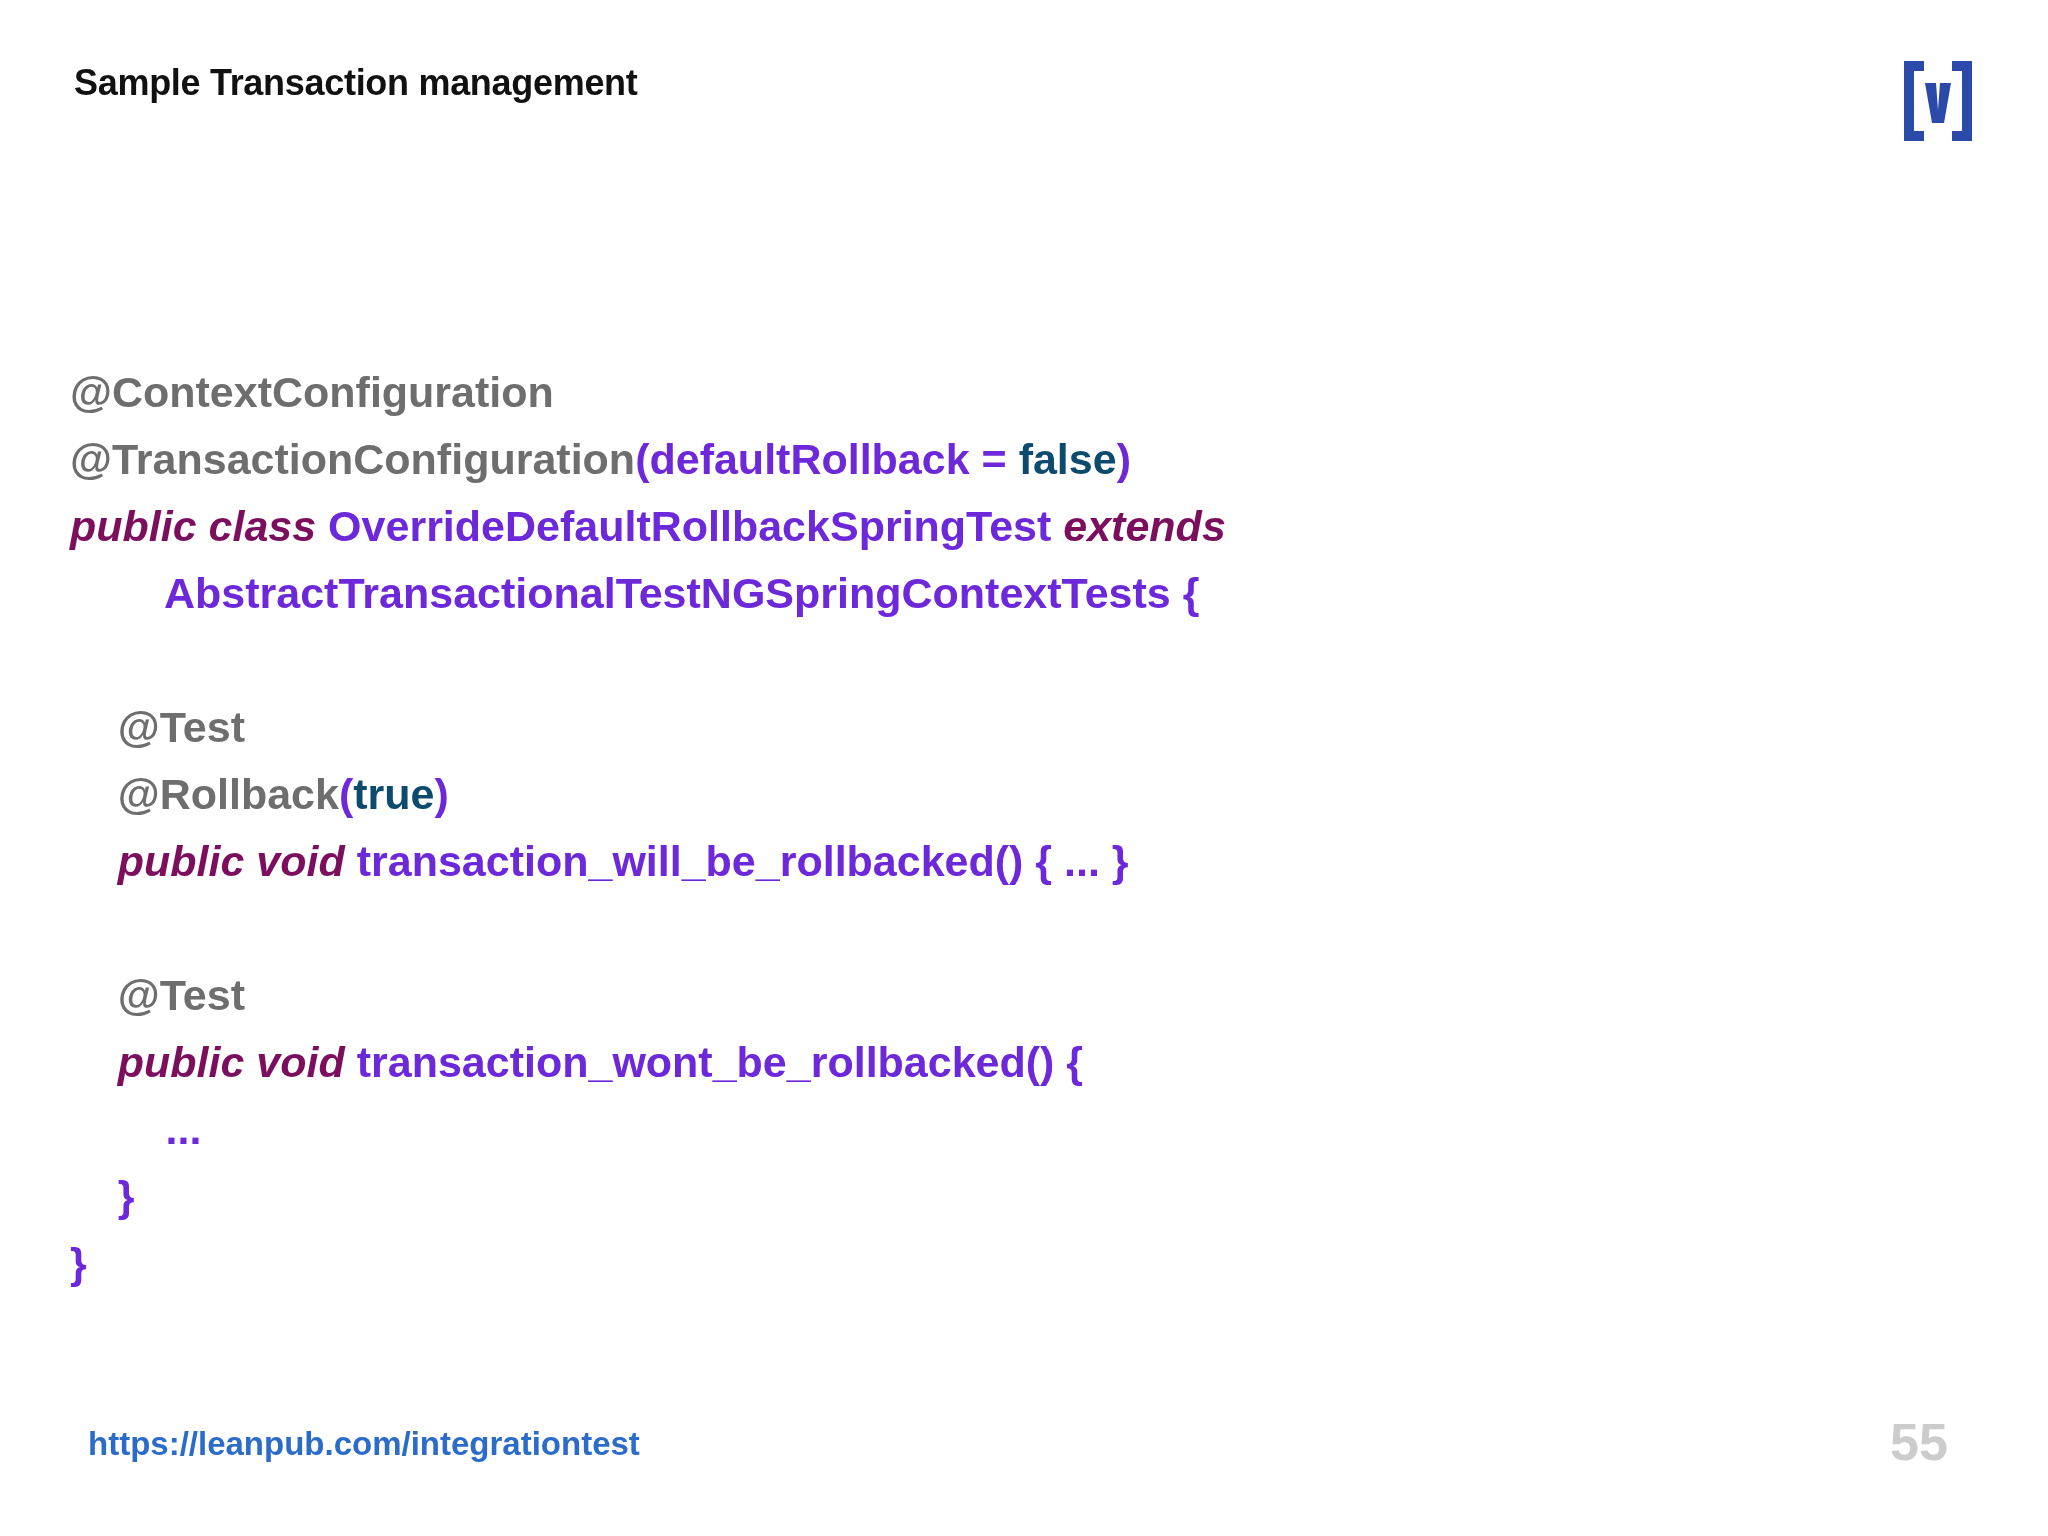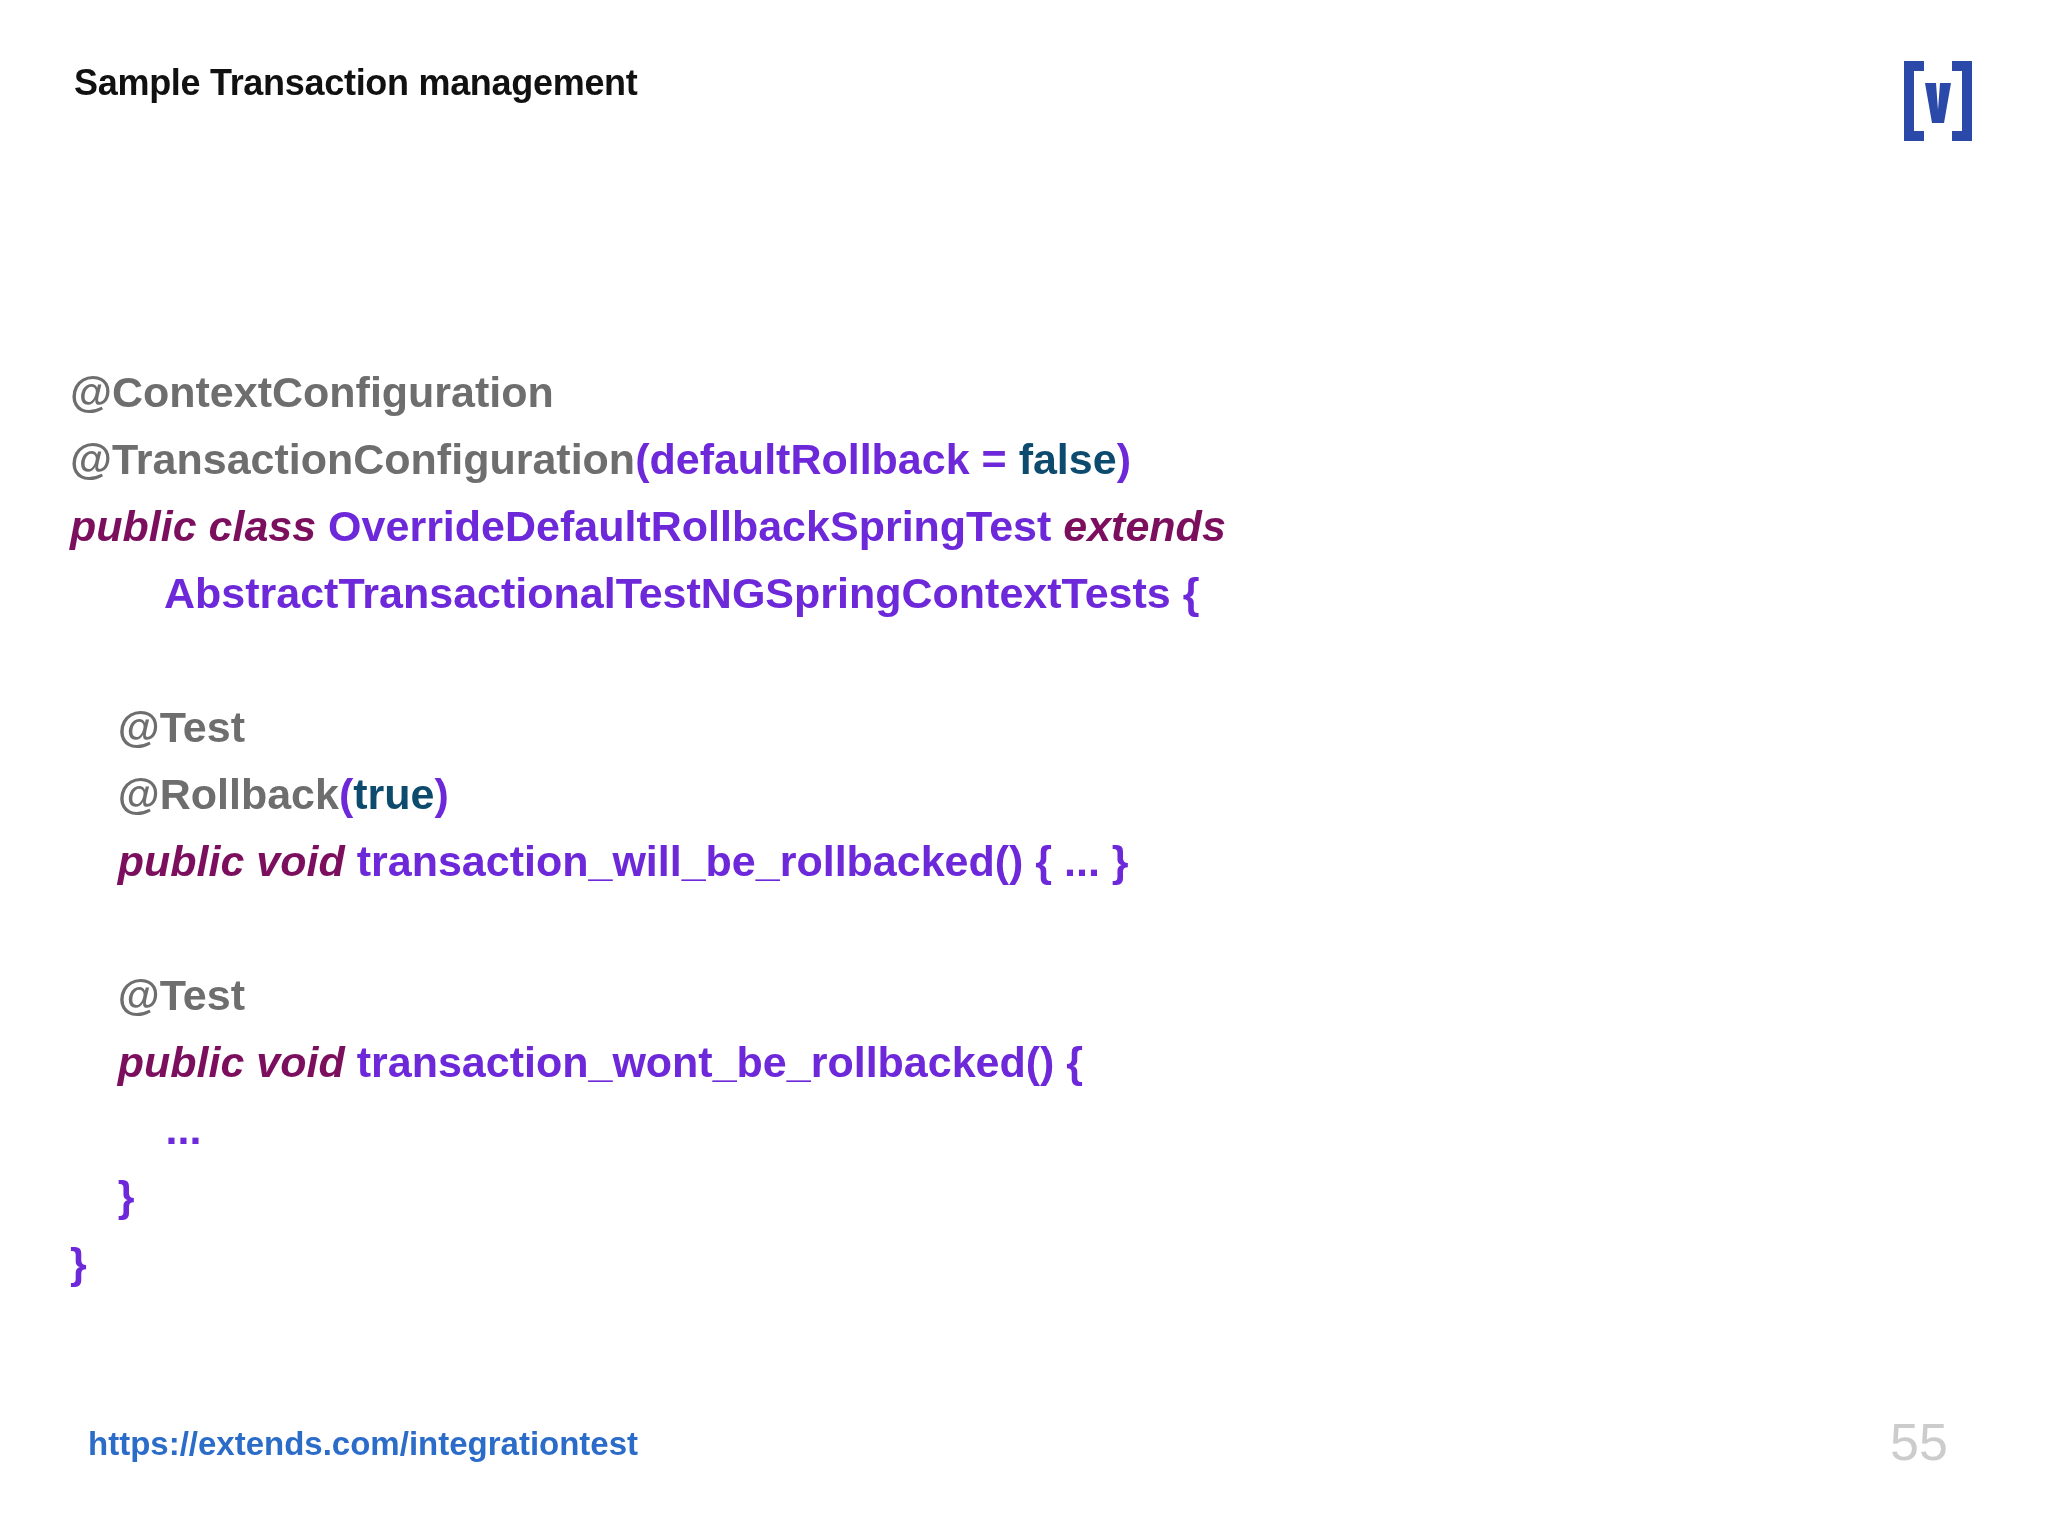--- a/index.html
+++ b/index.html
@@ -70,21 +70,21 @@
     font-weight: bold;
     color: #2c6cc9;
     text-decoration: none;
     white-space: nowrap;
   }
   .page-number {
     position: absolute;
     left: 1890px;
     top: 1412px;
     font-size: 52px;
-    font-weight: normal;
+    font-weight: bold;
     color: #cccccc;
   }
 </style>
 </head>
 <body>
 
 <div class="slide">
 
   <div class="slide-title">Sample Transaction management</div>
 
@@ -94,17 +94,17 @@
       <path d="M26 3 H6 V83 H26 V73 H16 V13 H26 Z" fill="#2a49a8"></path>
 
       <path d="M54 3 H74 V83 H54 V73 H64 V13 H54 Z" fill="#2a49a8"></path>
 
       <path d="M27 25 H38 L40 52 L42 25 H53 L46 65 H34 Z" fill="#2a49a8"></path>
     </svg>
   </div>
 
   <div class="code-block"><div class="code-line"><span class="tok-annot">@ContextConfiguration</span></div><div class="code-line"><span class="tok-annot">@TransactionConfiguration</span><span class="tok-plain">(defaultRollback = </span><span class="tok-literal">false</span><span class="tok-plain">)</span></div><div class="code-line"><span class="tok-keyword">public class</span><span class="tok-plain"> OverrideDefaultRollbackSpringTest </span><span class="tok-keyword">extends</span></div><div class="code-line"><span class="tok-plain">        AbstractTransactionalTestNGSpringContextTests {</span></div><div class="code-line"><span class="tok-plain"> </span></div><div class="code-line"><span class="tok-plain">    </span><span class="tok-annot">@Test</span></div><div class="code-line"><span class="tok-plain">    </span><span class="tok-annot">@Rollback</span><span class="tok-plain">(</span><span class="tok-literal">true</span><span class="tok-plain">)</span></div><div class="code-line"><span class="tok-plain">    </span><span class="tok-keyword">public void</span><span class="tok-plain"> transaction_will_be_rollbacked() { ... }</span></div><div class="code-line"><span class="tok-plain"> </span></div><div class="code-line"><span class="tok-plain">    </span><span class="tok-annot">@Test</span></div><div class="code-line"><span class="tok-plain">    </span><span class="tok-keyword">public void</span><span class="tok-plain"> transaction_wont_be_rollbacked() {</span></div><div class="code-line"><span class="tok-plain">        ...</span></div><div class="code-line"><span class="tok-plain">    }</span></div><div class="code-line"><span class="tok-plain">}</span></div></div>
 
-  <a class="footer-link" href="#">https://extends.com/integrationtest</a>
+  <a class="footer-link" href="#">https://leanpub.com/integrationtest</a>
 
   <div class="page-number">55</div>
 
 </div>
 
 </body></html>

